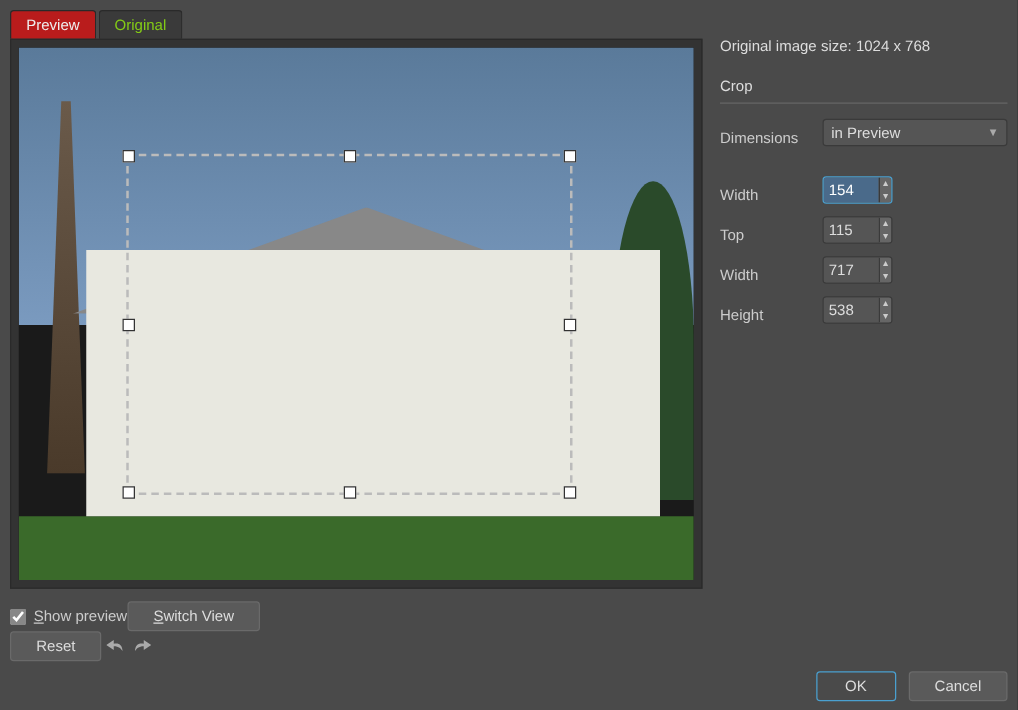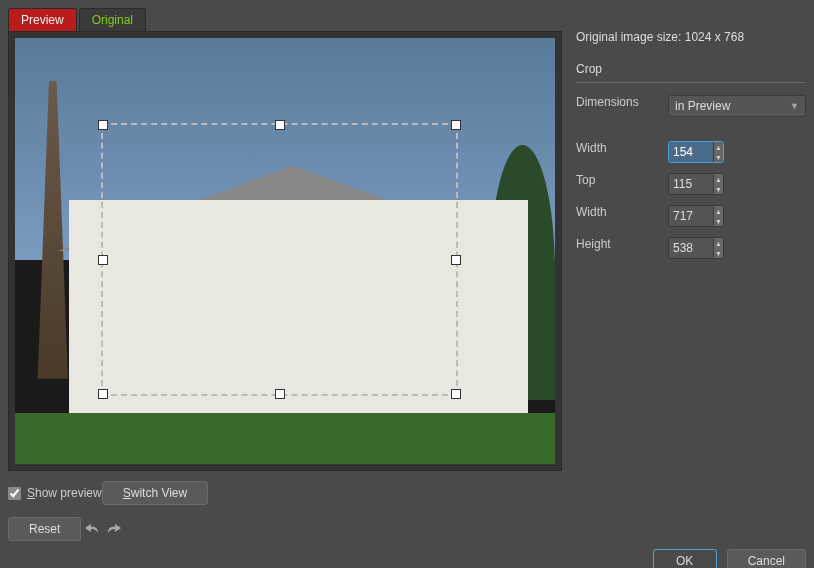--- a/index.html
+++ b/index.html
@@ -30,33 +30,33 @@
 .handle { position: absolute; width: 10px; height: 10px; background: #fff; border: 1px solid #333; pointer-events: auto; cursor: move; }
 .h-nw { left: -5px; top: -5px; } .h-n { left: 50%; top: -5px; margin-left: -5px; } .h-ne { right: -5px; top: -5px; }
 .h-w { left: -5px; top: 50%; margin-top: -5px; } .h-e { right: -5px; top: 50%; margin-top: -5px; }
 .h-sw { left: -5px; bottom: -5px; } .h-s { left: 50%; bottom: -5px; margin-left: -5px; } .h-se { right: -5px; bottom: -5px; }
 
 .preview-bottom { display: flex; align-items: center; justify-content: flex-start; margin-top: 10px; }
 .show-preview { display: flex; align-items: center; gap: 6px; }
 .show-preview input { accent-color: #888; }
 .underline { text-decoration: underline; }
 
-.left-footer { display: flex; align-items: center; margin-top: 12px; }
+.left-footer { display: flex; align-items: center; }
 
 .btn { background: #5a5a5a; border: 1px solid #6a6a6a; border-radius: 3px; color: #ddd; padding: 4px 20px; cursor: pointer; font-size: 12px; min-width: 64px; text-align: center; }
 .btn.primary { border: 1px solid #4aa0d0; background: #4a4a4a; }
 
 .arrow-btn { background: none; border: none; color: #aaa; cursor: pointer; padding: 4px; }
 
 .right-pane { flex: 1; padding-top: 22px; }
 .info-text { margin-bottom: 18px; color: #ddd; }
 .section-title { margin-bottom: 6px; color: #ddd; }
 .hr { border: none; border-top: 1px solid #666; margin-bottom: 12px; }
 
-.field-row { display: flex; align-items: flex-start; margin-bottom: 10px; gap: 10px; }
+.field-row { display: flex; align-items: flex-end; margin-bottom: 10px; }
 .field-label { width: 82px; color: #ccc; }
 .dropdown { flex: 1; max-width: 160px; background: #555; border: 1px solid #3a3a3a; color: #ddd; padding: 3px 6px; border-radius: 3px; display: flex; justify-content: space-between; align-items: center; cursor: pointer; }
 .dropdown .chev { font-size: 9px; color: #aaa; }
 
 .spinner { display: flex; width: 56px; border: 1px solid #3a3a3a; border-radius: 3px; overflow: hidden; background: #555; }
 .spinner input { width: 44px; background: #555; border: none; color: #ddd; padding: 2px 4px; font-size: 12px; outline: none; }
 .spinner.active { border-color: #4aa0d0; }
 .spinner.active input { background: #4a6a8a; color: #fff; }
 .spinner .buttons { display: flex; flex-direction: column; width: 16px; }
 .spinner .sb { height: 10px; background: #666; border-left: 1px solid #3a3a3a; display: flex; align-items: center; justify-content: center; font-size: 7px; color: #ccc; cursor: pointer; }

